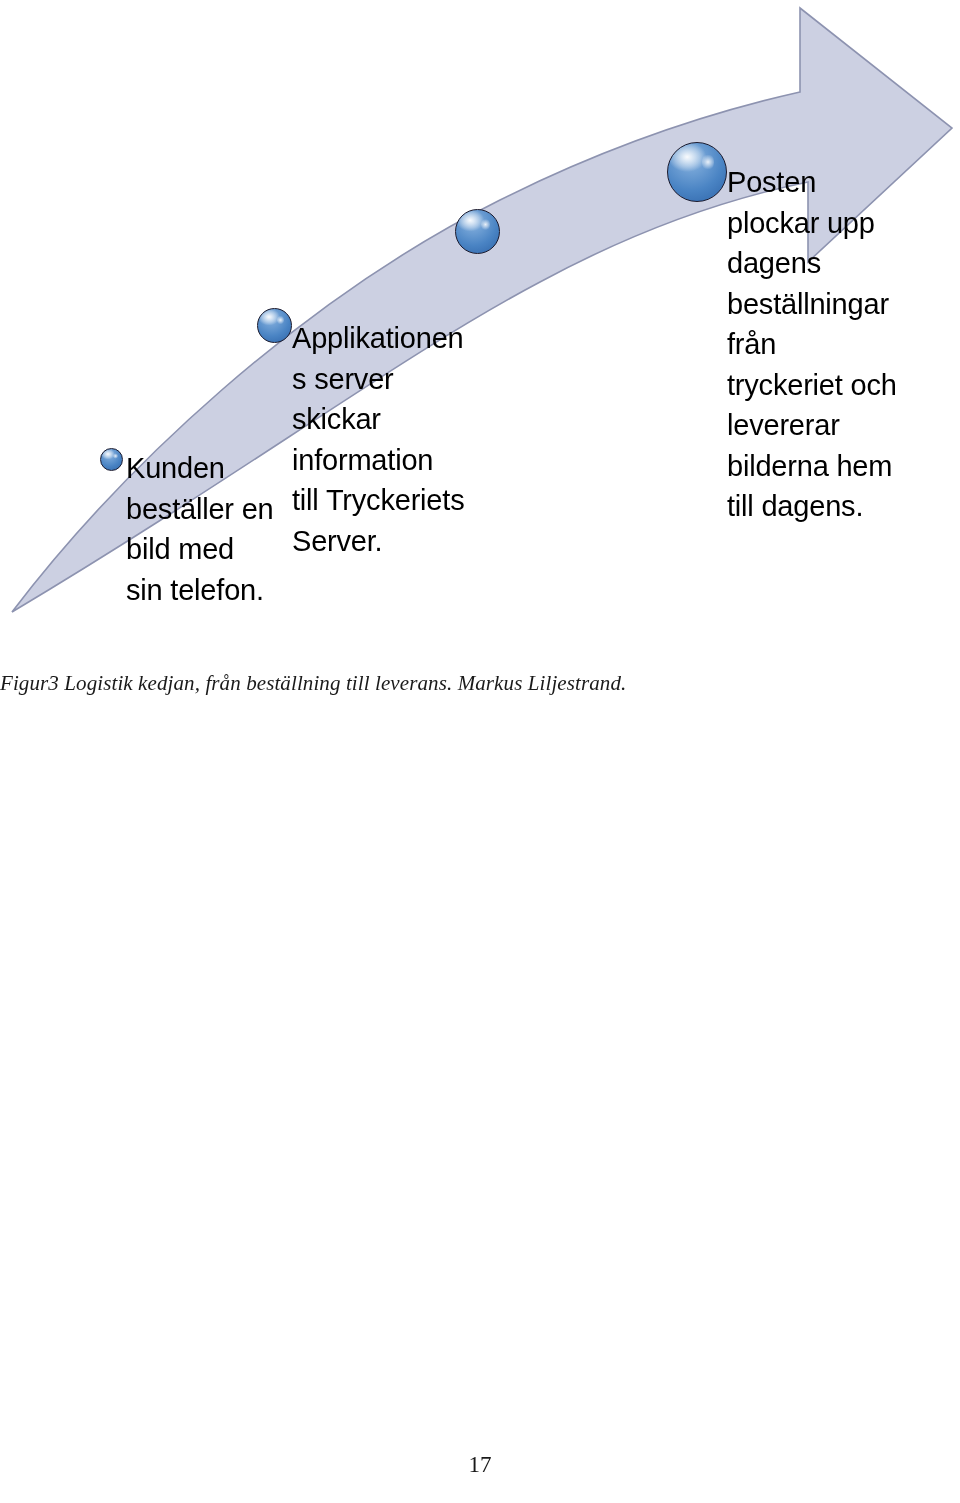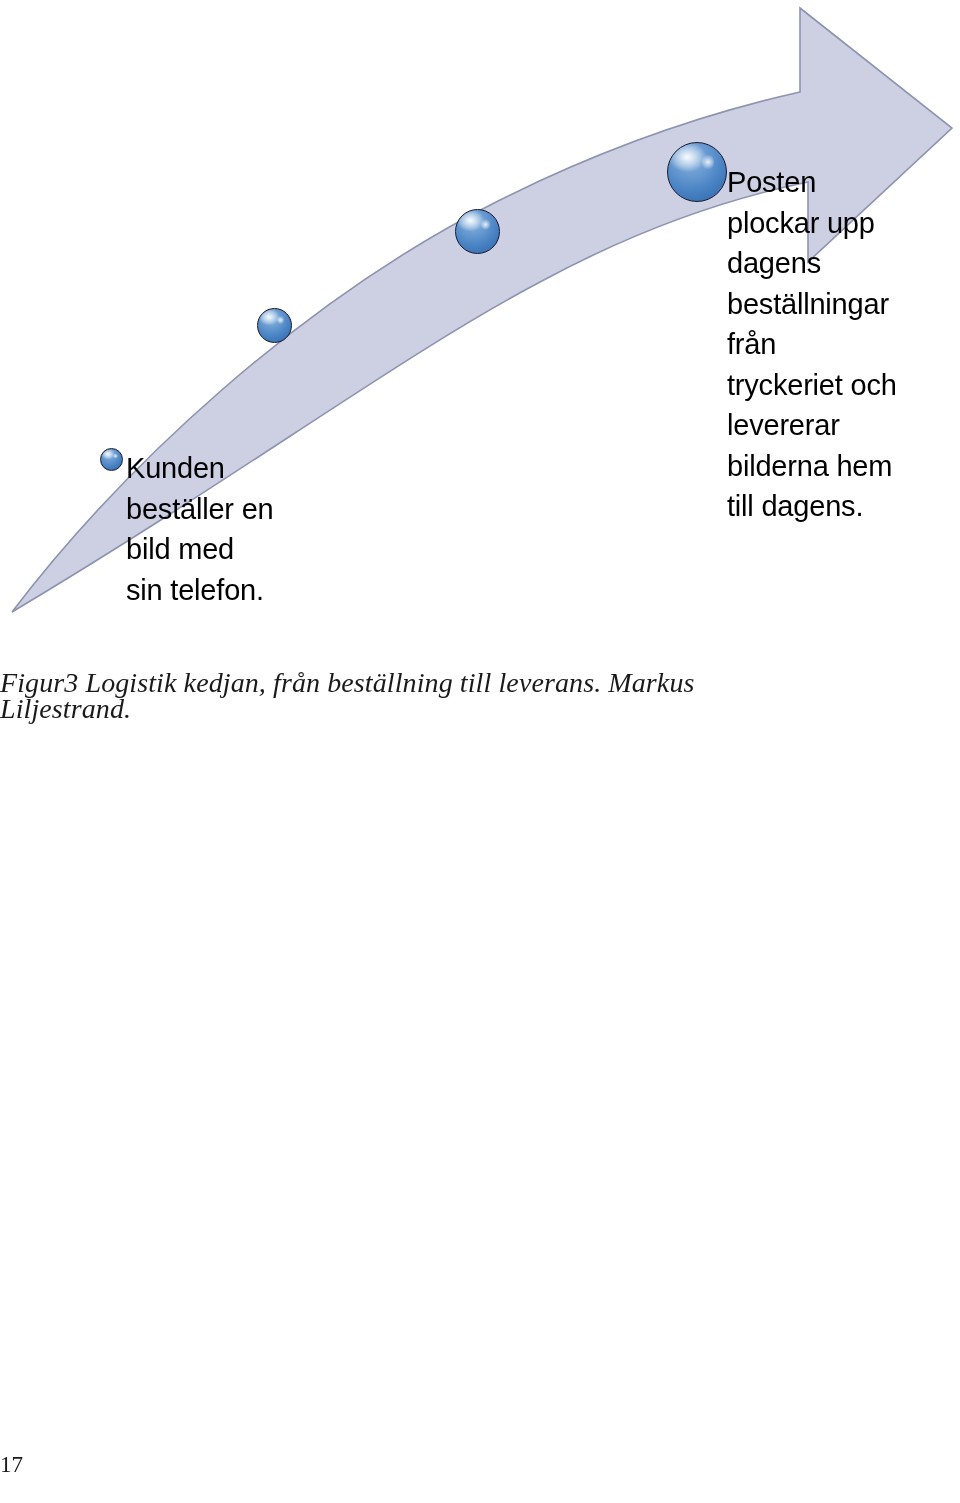--- a/index.html
+++ b/index.html
@@ -85,32 +85,33 @@
   #bullet-3 { left: 667px; top: 142px; width: 60px; height: 60px; }
 
   
   #caption {
     position: absolute;
     left: 0px;
     top: 670px;
     width: 700px;
     font-family: "Liberation Serif", serif;
     font-style: italic;
-    font-size: 28px;
+    font-size: 21px;
     line-height: 26px;
     color: #1a1a1a;
     letter-spacing: 0.1px;
   }
 
   
   #page-number {
     position: absolute;
     left: 0;
     top: 1452px;
     width: 960px;
+    text-align: center;
     font-family: "Liberation Serif", serif;
     font-size: 23px;
     color: #1a1a1a;
   }
 </style>
 </head>
 <body>
 
 <div id="page">
 
@@ -129,20 +130,21 @@
                C 400 356, 240 476, 12 612 Z" fill="#ccd0e2" stroke="#8d93b0" stroke-width="1.6" stroke-linejoin="miter"></path>
     </svg>
 
     <div class="bullet" id="bullet-0"></div>
     <div class="bullet" id="bullet-1"></div>
     <div class="bullet" id="bullet-2"></div>
     <div class="bullet" id="bullet-3"></div>
 
     <div class="stage-text" id="stage-text-0">Kunden beställer en bild med sin telefon.</div>
 
+    <div class="stage-text" id="stage-text-1">Applikationens server skickar information till Tryckeriets Server.</div>
 
 
     <div class="stage-text" id="stage-text-3">Posten plockar upp dagens beställningar från tryckeriet och levererar bilderna hem till dagens.</div>
 
   </div>
 
   <div id="caption">Figur3 Logistik kedjan, från beställning till leverans. Markus Liljestrand.</div>
 
   <div id="page-number">17</div>
 

